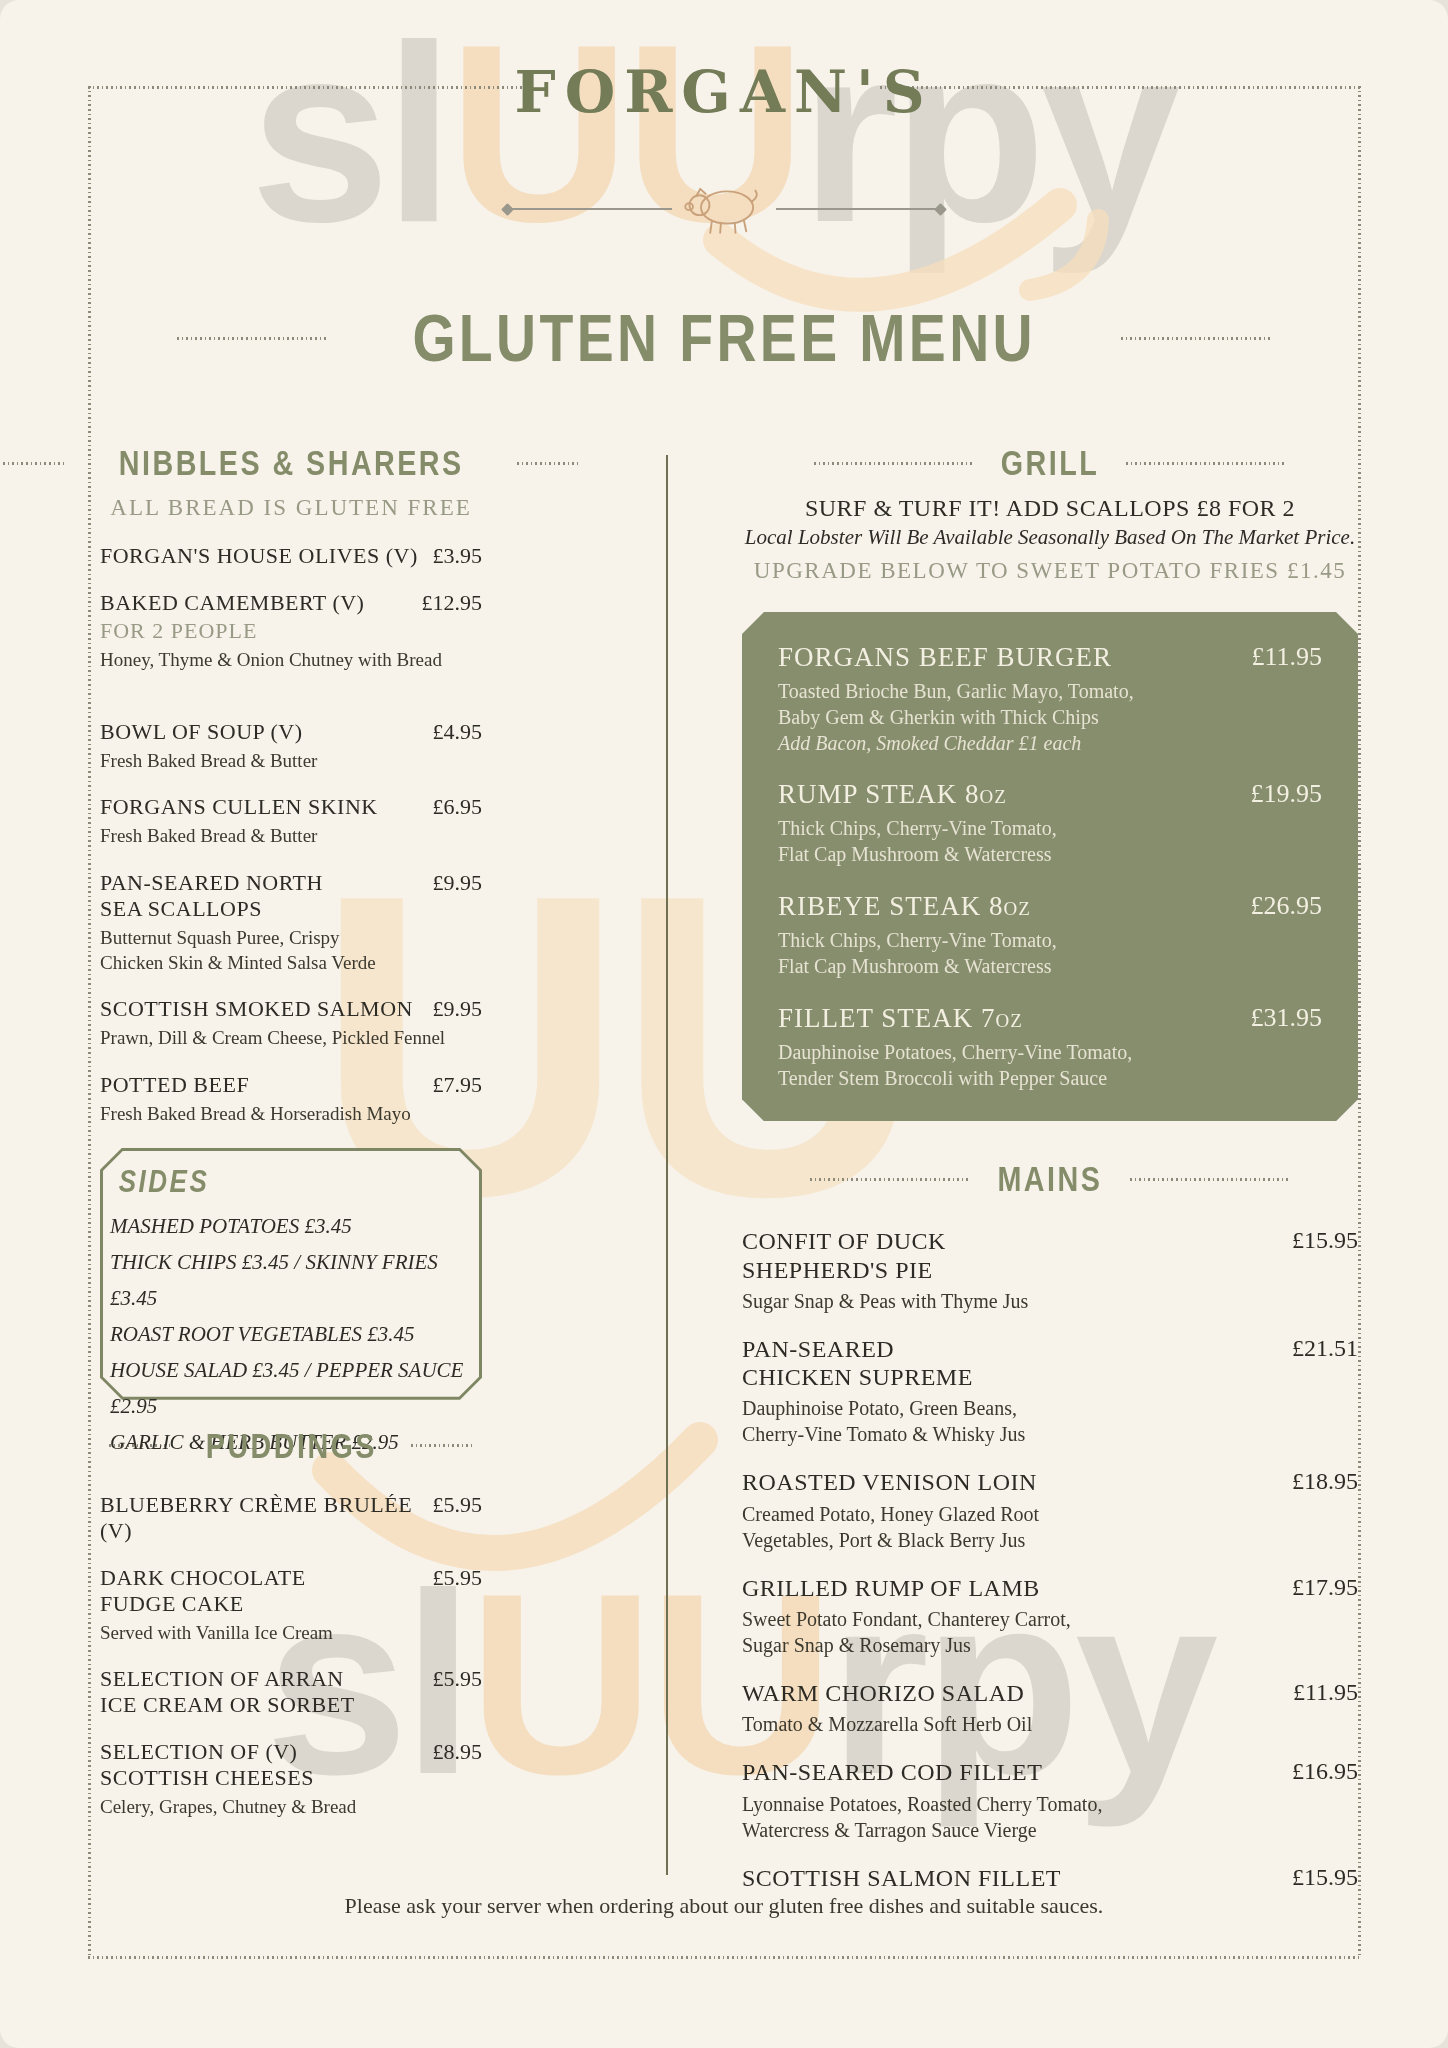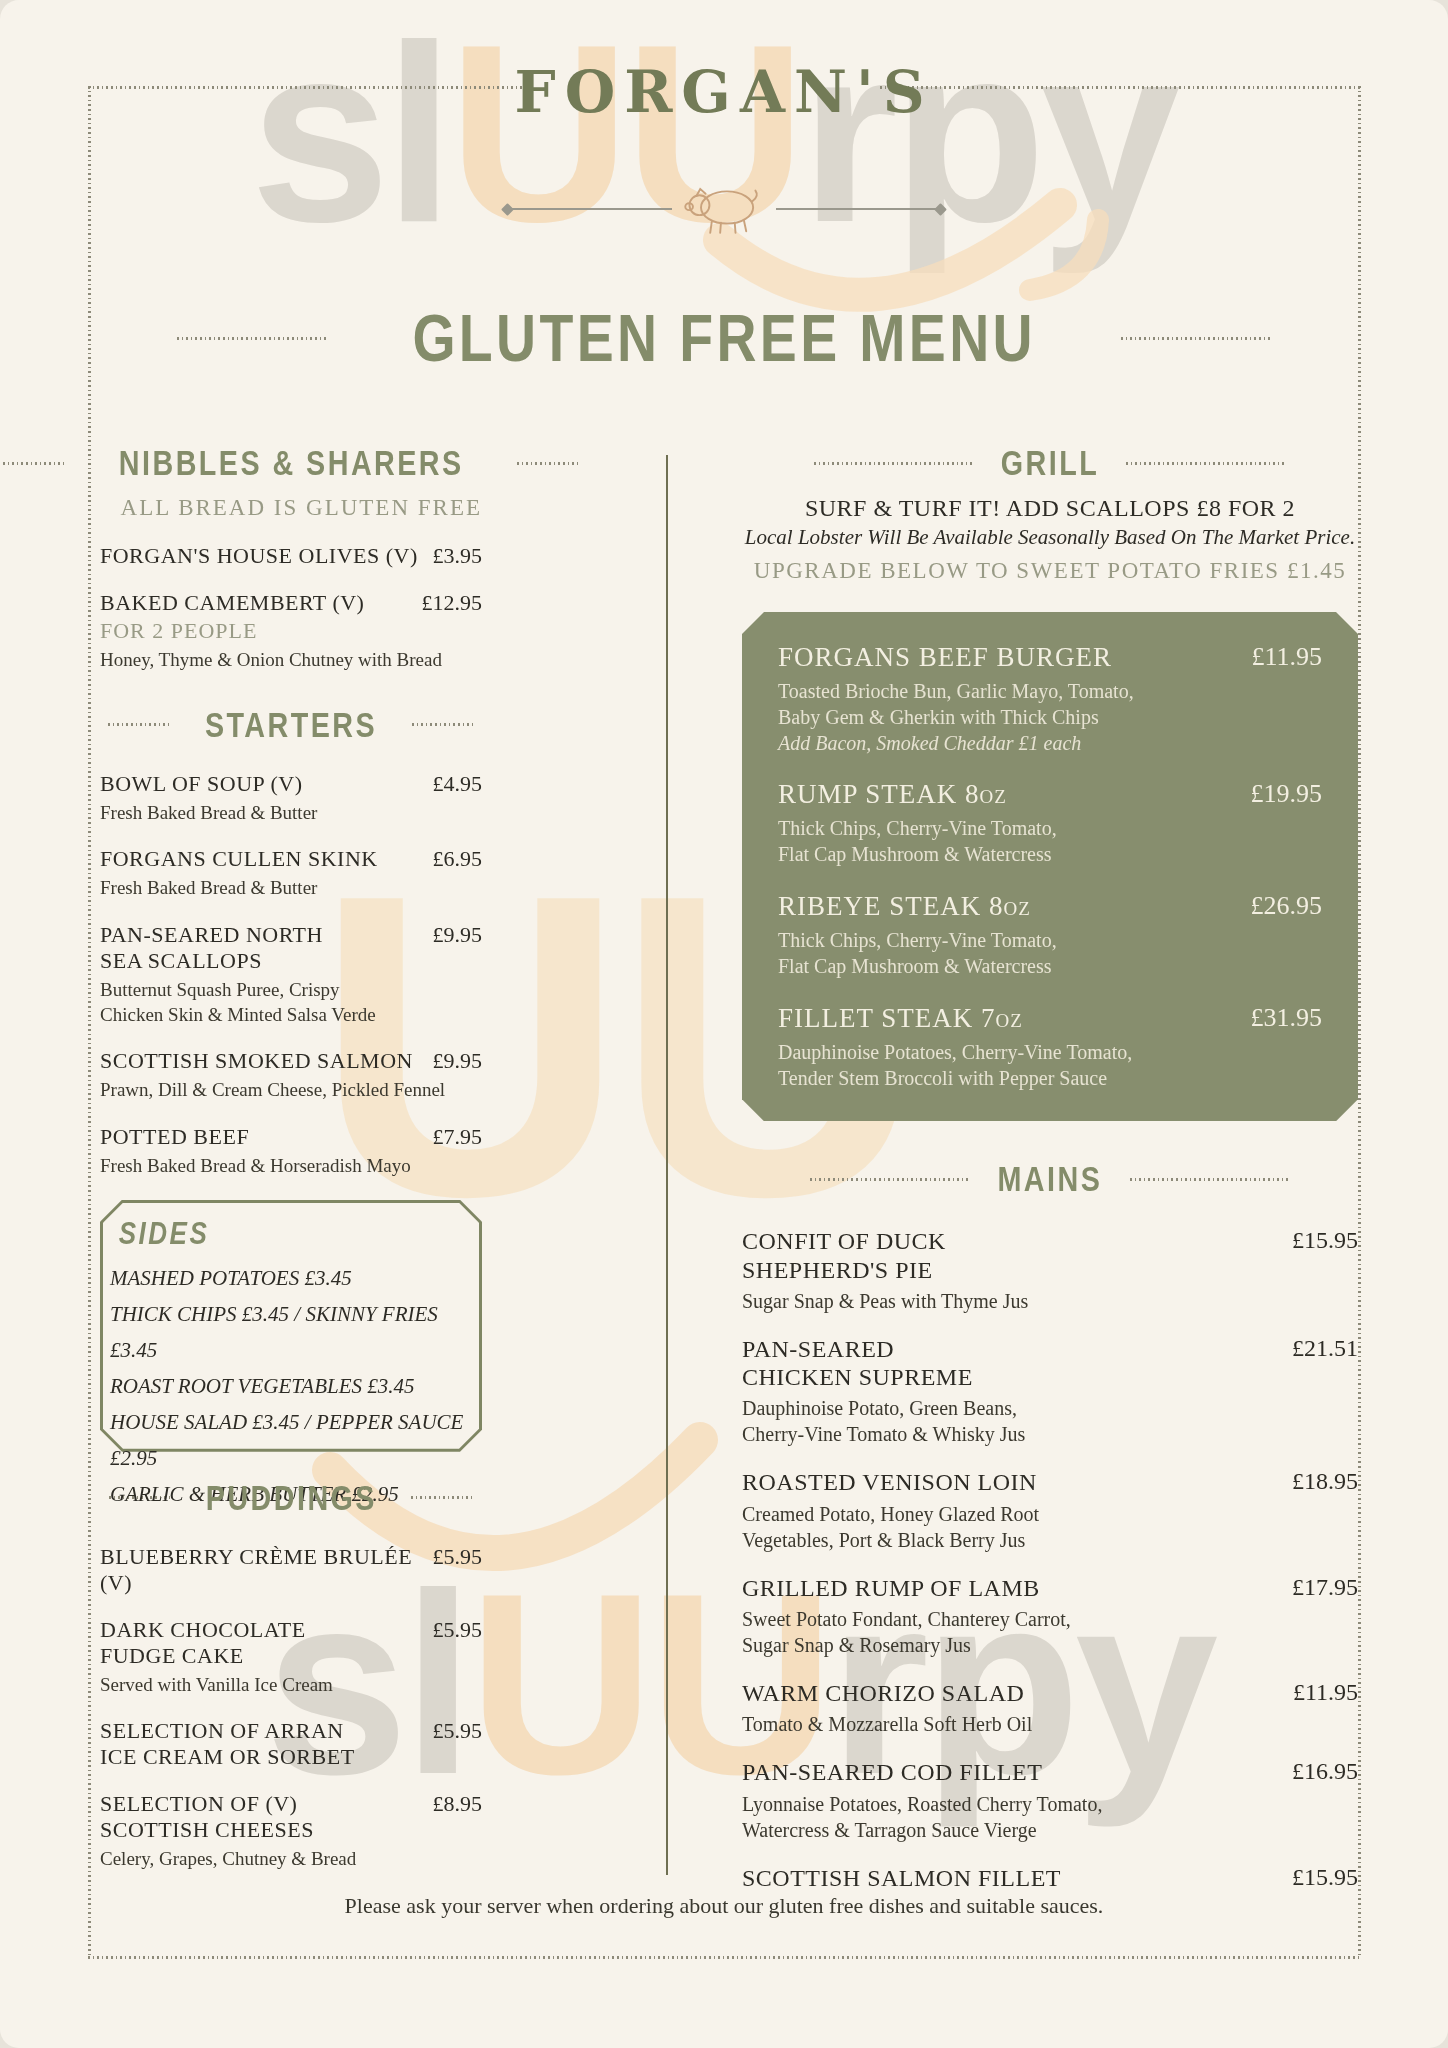--- a/index.html
+++ b/index.html
@@ -38,21 +38,21 @@
   #col-left  { position:absolute; z-index:2; left:100px; top:443px; width:382px; }
   #col-right { position:absolute; z-index:2; left:742px; top:443px; width:616px; }
   #divider { position:absolute; z-index:2; left:666px; top:455px; width:2px; height:1420px; background:#6f6f52; }
   
   .sec-head { display:flex; justify-content:center; align-items:center; gap:16px; margin-bottom:12px; }
   .sec-head .flank { flex:0 0 62px; height:3px;
     background-image:repeating-linear-gradient(to right,#8d8a79 0,#8d8a79 1.6px,transparent 1.6px,transparent 4.6px); }
   .sec-head .txt { display:inline-block; font-family:"Liberation Sans", sans-serif; font-weight:800;
     font-size:35px; letter-spacing:3px; color:#848c6a; transform:scaleX(0.82); white-space:nowrap; }
   
-  .note-caps { text-align:right; font-size:23px; letter-spacing:2px; color:#989a85; margin-bottom:22px; }
+  .note-caps { text-align:center; font-size:23px; letter-spacing:2px; color:#989a85; margin-bottom:22px; }
   .item { margin-bottom:21px; }
   .item-head { display:flex; justify-content:space-between; align-items:flex-start; gap:12px; }
   .iname { font-size:22px; letter-spacing:0.5px; line-height:1.18; white-space:pre-line; color:#2d2b25; }
   .iprice { font-size:22px; white-space:nowrap; color:#2d2b25; }
   .isub  { font-size:22px; letter-spacing:1px; color:#989a85; margin-top:2px; }
   .idesc { font-size:19px; line-height:1.3; color:#3c392f; margin-top:4px; white-space:pre-line; }
   #col-right .iname { font-size:24px; }
   #col-right .iprice { font-size:24px; }
   #col-right .idesc { font-size:20px; }
   
@@ -148,25 +148,20 @@
     </div>
     <div class="item" style="margin-bottom:32px;">
       <div class="item-head">
           <span class="iname">BAKED CAMEMBERT (V)</span>
           <span class="iprice">£12.95</span>
         </div>
       <div class="isub">FOR 2 PEOPLE</div>
       <div class="idesc">Honey, Thyme &amp; Onion Chutney with Bread</div>
     </div>
 
-    <div class="sec-head">
-      <span class="flank"></span>
-        <span class="txt">STARTERS</span>
-        <span class="flank"></span>
-    </div>
     <div style="height:14px;"></div>
 
     <div class="item">
       <div class="item-head">
           <span class="iname">BOWL OF SOUP (V)</span>
           <span class="iprice">£4.95</span>
         </div>
       <div class="idesc">Fresh Baked Bread &amp; Butter</div>
     </div>
     <div class="item">

